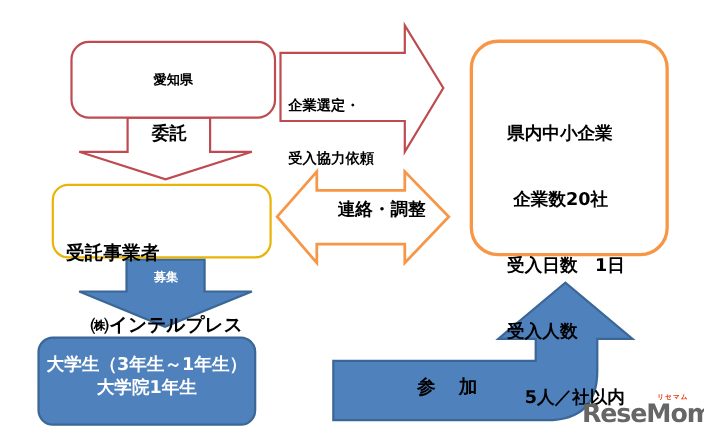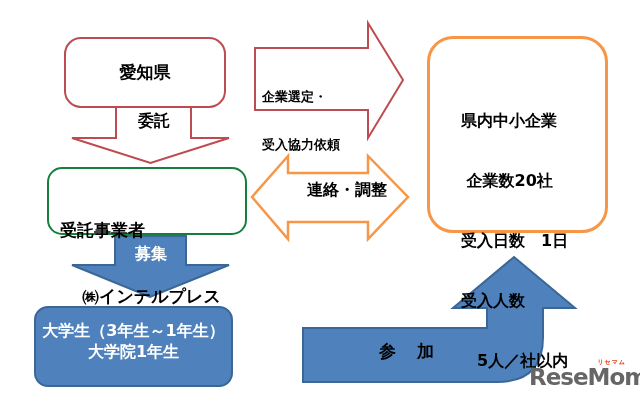--- a/index.html
+++ b/index.html
@@ -6,46 +6,46 @@
   html,body { background:#ffffff; }
   .canvas {
     position:relative; width:640px; height:400px; background:#ffffff;
     font-family:"DejaVu Sans","Liberation Sans",sans-serif;
     font-weight:bold; color:#000; overflow:hidden;
   }
   .arrow-layer { position:absolute; left:0; top:0; width:640px; height:400px; }
 
   .box { position:absolute; background:#ffffff; }
   .box-aichi {
-    left:64px; top:37px; width:162px; height:71px;
+    left:64px; top:37px; width:187px; height:71px;
     border:2px solid #BE4B50; border-radius:17px;
-    display:flex; align-items:center; justify-content:center; font-size:17px;
+    display:flex; align-items:center; justify-content:center; font-size:12px;
   }
   .box-contractor {
     left:47px; top:167px; width:200px; height:68px;
-    border:2px solid #15803d; border-radius:15px;
+    border:2px solid #eab308; border-radius:15px;
     font-size:17px; line-height:22px; padding:6px 0 0 11px; white-space:pre;
   }
   .box-contractor .line2 { padding-left:22px; }
   .box-company {
     left:427px; top:36px; width:181px; height:197px;
     border:3px solid #F79646; border-radius:26px;
     font-size:16px; line-height:20px; padding:32px 0 0 31px; white-space:pre;
   }
   .box-students {
     left:34px; top:306px; width:199px; height:81px;
     background:#4F81BD; border:2px solid #3A6796; border-radius:14px;
     color:#ffffff; font-size:16px; line-height:21px; text-align:center; padding-top:12px;
   }
 
   .lbl { position:absolute; white-space:pre; }
   .lbl-commission { left:116px; top:111px; width:76px; text-align:center; font-size:16px; }
   .lbl-selection  { left:262px; top:57px;  font-size:13px; line-height:16px; }
   .lbl-contact    { left:275px; top:180px; width:112px; text-align:right; font-size:16px; }
-  .lbl-recruit    { left:115px; top:244px; width:72px;  text-align:center; font-size:16px; color:#ffffff; }
+  .lbl-recruit    { left:115px; top:244px; width:72px;  text-align:center; font-size:11px; color:#ffffff; }
   .lbl-participate{ left:345px; top:340px; width:125px; text-align:center; font-size:17px;
                     letter-spacing:2px; color:#000000; }
 
   .logo { position:absolute; left:529px; top:358px; width:110px; }
   .logo-ruby { font-size:6px; line-height:7px; height:7px; color:#E8380D;
                text-align:right; padding-right:13px; letter-spacing:1px; }
   .logo-text { font-size:23px; line-height:25px; color:#666666; letter-spacing:-1px;
                font-family:"DejaVu Sans",sans-serif; font-weight:bold; }
 </style>
 </head>

